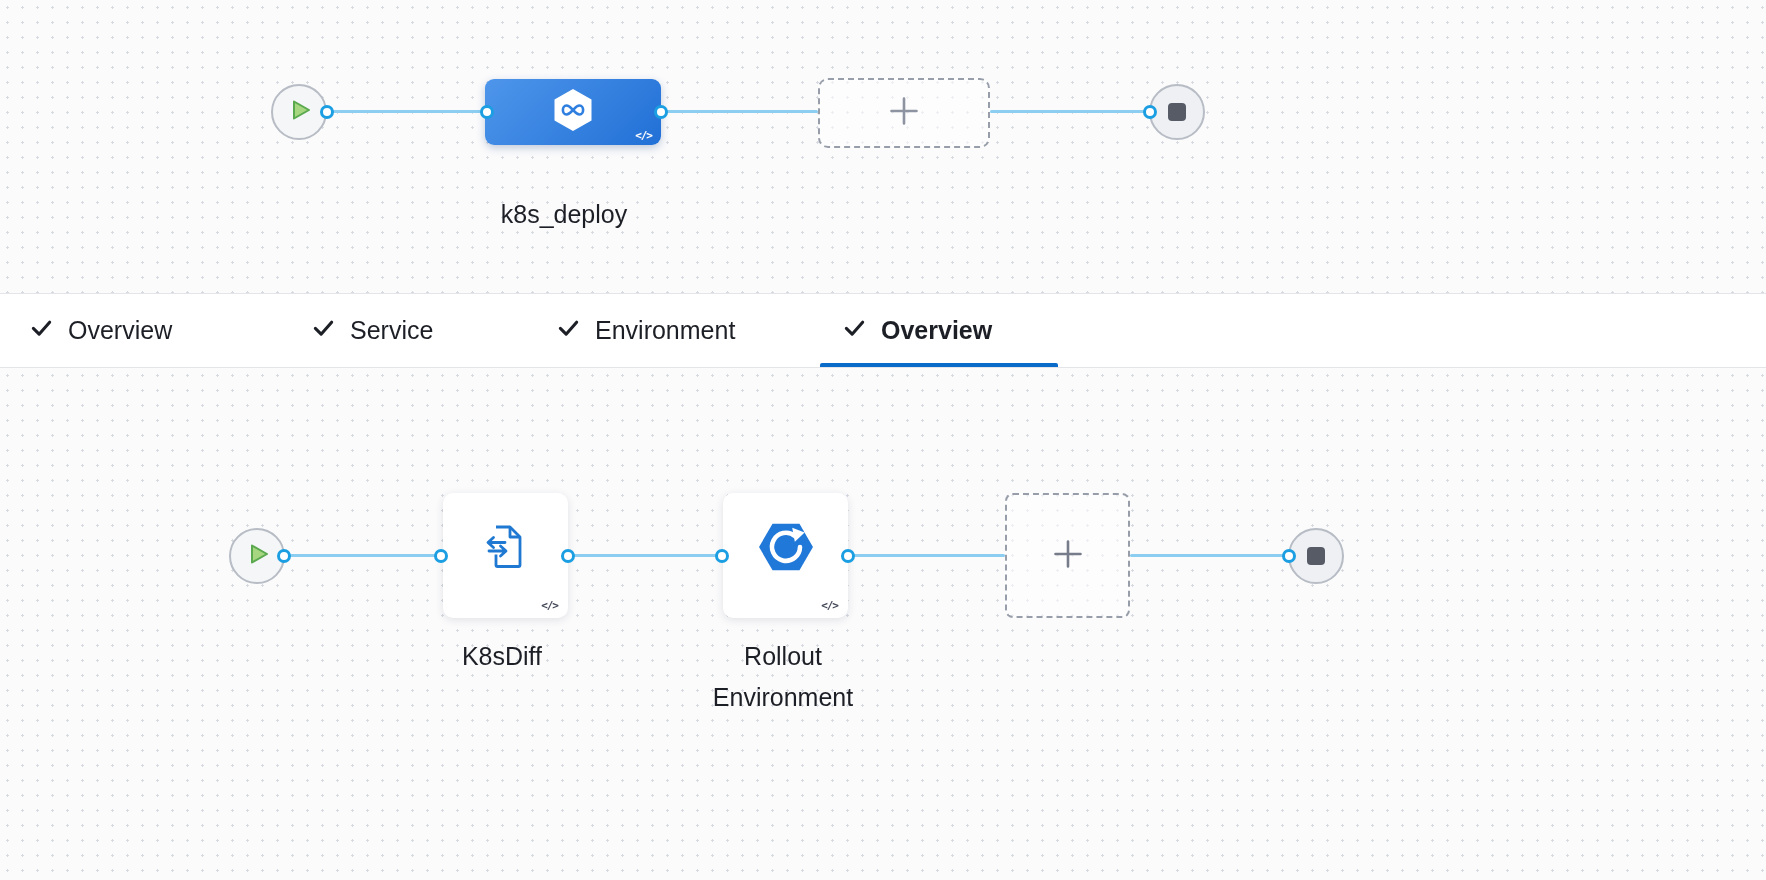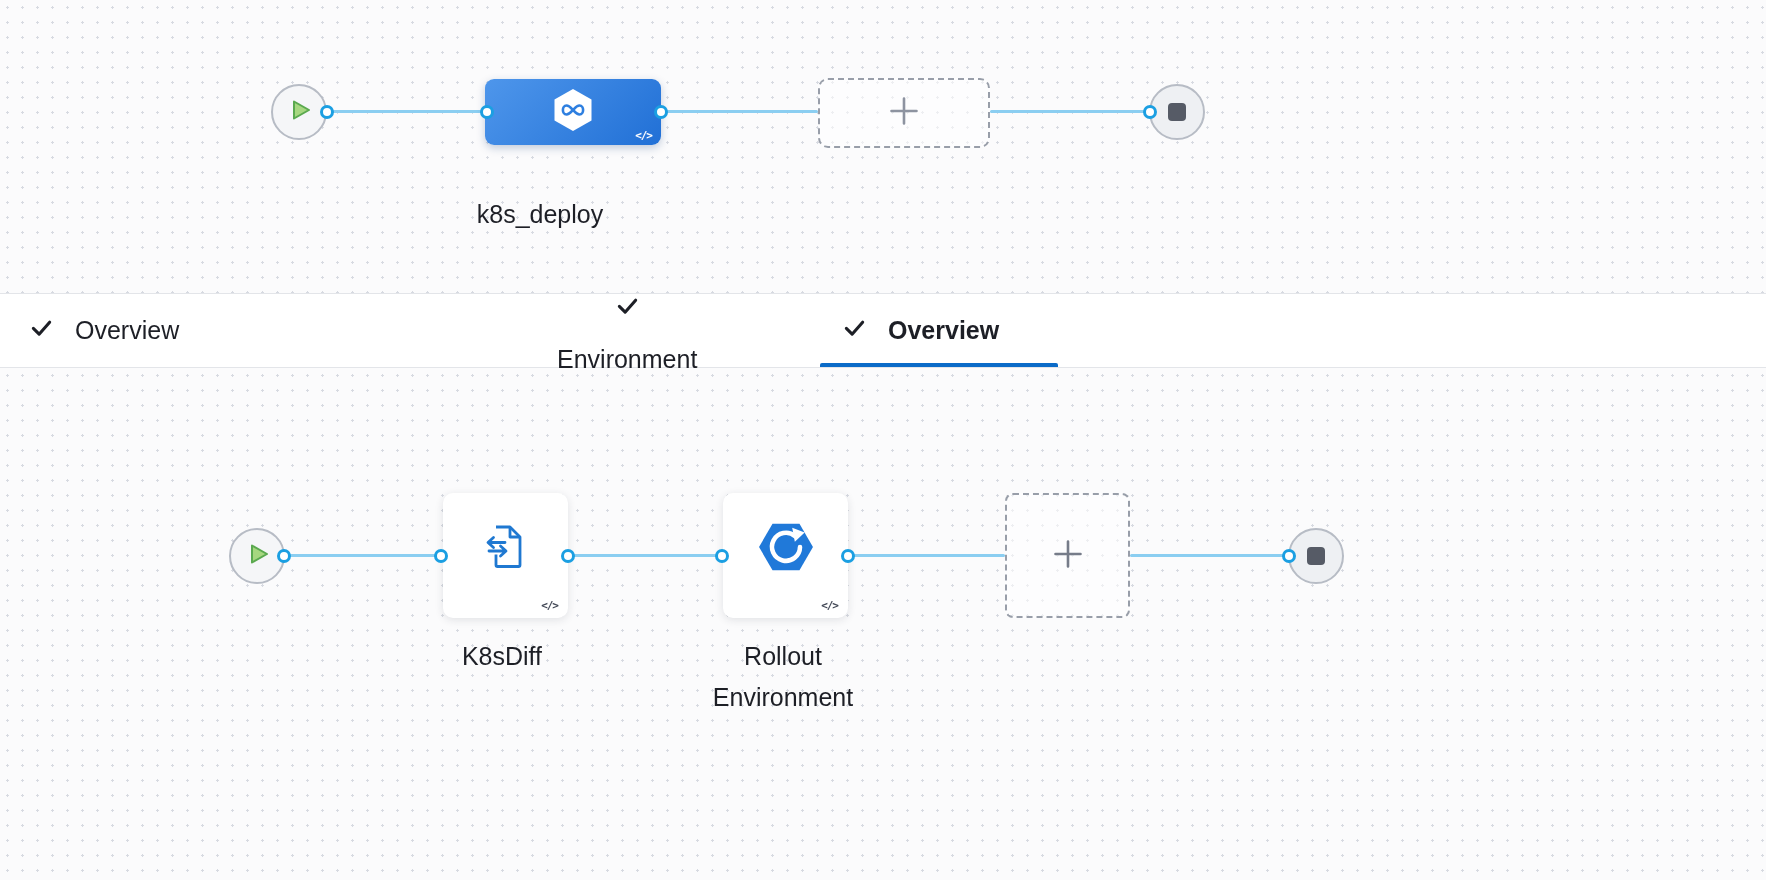--- a/index.html
+++ b/index.html
@@ -81,21 +81,21 @@
   .node-label.muted { color: #565c66; }
 
   
   .tab-bar {
     position: absolute; left: 0; top: 293px; width: 1766px; height: 75px;
     background: #ffffff; border-top: 1px solid #e3e5e9; border-bottom: 1px solid #e3e5e9;
     z-index: 10;
   }
   .tab {
     position: absolute; top: 0; height: 100%;
-    display: flex; align-items: center; gap: 22px;
+    display: flex; align-items: center; gap: 15px;
     font-size: 25px; color: #1d1f26; cursor: pointer; white-space: nowrap;
   }
   .tab.active { font-weight: bold; }
   .tab-underline {
     position: absolute; left: 820px; bottom: 0; width: 238px; height: 4px;
     background: #0b6bc8; border-radius: 2px 2px 0 0;
   }
 </style>
 </head>
 <body>
@@ -136,36 +136,44 @@
 
     <div class="round-node end" style="left:1149px; top:84px;">
       <span class="stop-square"></span>
     </div>
 
     <div class="port" style="left:320px; top:105px;"></div>
     <div class="port" style="left:480px; top:105px;"></div>
     <div class="port" style="left:654px; top:105px;"></div>
     <div class="port" style="left:1143px; top:105px;"></div>
 
-    <div class="node-label" style="left:440px; top:194px; width:200px;">k8s_deploy</div>
+    <div class="node-label" style="left:464px; top:194px; width:200px;">k8s_deploy</div>
   </div>
 
   <div class="tab-bar">
 
     <div class="tab" style="left:30px;">
       <span>
         <svg width="23" height="23" viewBox="0 0 24 24">
             <path d="M3.5 13 L9.5 19 L20.5 6.5" fill="none" stroke="#1d1f26" stroke-width="3.2" stroke-linecap="round" stroke-linejoin="round"></path>
           </svg>
       </span>
       <span>Overview</span>
     </div>
 
-
-    <div class="tab" style="left:557px;flex-direction:column;">
+    <div class="tab" style="left:312px;">
+      <span>
+        <svg width="23" height="23" viewBox="0 0 24 24">
+            <path d="M3.5 13 L9.5 19 L20.5 6.5" fill="none" stroke="#1d1f26" stroke-width="3.2" stroke-linecap="round" stroke-linejoin="round"></path>
+          </svg>
+      </span>
+      <span>Service</span>
+    </div>
+
+    <div class="tab" style="left:557px;">
       <span>
         <svg width="23" height="23" viewBox="0 0 24 24">
             <path d="M3.5 13 L9.5 19 L20.5 6.5" fill="none" stroke="#1d1f26" stroke-width="3.2" stroke-linecap="round" stroke-linejoin="round"></path>
           </svg>
       </span>
       <span>Environment</span>
     </div>
 
     <div class="tab active" style="left:843px;">
       <span>

